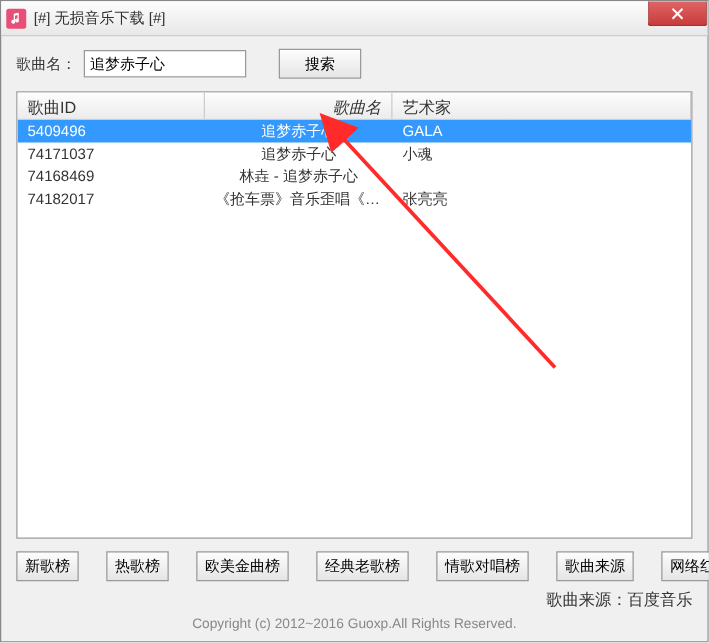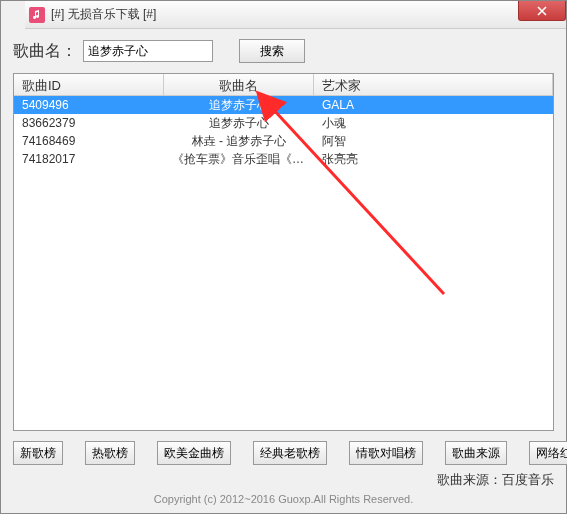--- a/index.html
+++ b/index.html
@@ -1,33 +1,33 @@
 <!DOCTYPE html>
 <html><head>
 <meta charset="utf-8">
 <style>
 * { margin: 0; padding: 0; box-sizing: border-box; font-family: "Microsoft YaHei", SimSun, Arial, sans-serif; }
 body { background: #fff; }
 .window { width: 567px; height: 514px; border: 1px solid #888; background: #f0f0f0; position: relative; }
-.titlebar { height: 28px; background: linear-gradient(#fdfdfd, #e8e8e8); border-bottom: 1px solid #ccc; display: flex; align-items: center; padding: 0 4px; position: relative; margin-left: 24px; }
+.titlebar { height: 28px; background: linear-gradient(#fdfdfd, #e8e8e8); border-bottom: 1px solid #ccc; display: flex; align-items: center; padding: 0 4px; position: relative; }
 .titlebar .icon { width: 16px; height: 16px; background: #e94e77; border-radius: 2px; display: inline-flex; align-items: center; justify-content: center; margin-right: 6px; }
 .titlebar .icon svg { width: 10px; height: 10px; }
 .titlebar .title { font-size: 12px; color: #333; }
 .close-btn { position: absolute; right: 0; top: 0; width: 48px; height: 20px; background: linear-gradient(#e06565, #c83c3c); border: 1px solid #a03030; border-top: none; border-radius: 0 0 3px 3px; display: flex; align-items: center; justify-content: center; cursor: pointer; }
 .close-btn svg { width: 10px; height: 10px; }
 .content { padding: 10px 12px 8px; height: calc(100% - 28px); display: flex; flex-direction: column; }
 .search-row { display: flex; align-items: center; gap: 6px; margin-bottom: 10px; }
-.search-row label { font-size: 16px; color: #333; }
+.search-row label { font-size: 12px; color: #333; }
 .search-row input[type=text] { width: 130px; height: 22px; border: 1px solid #999; padding: 0 4px; font-size: 12px; background: #fff; }
 .btn { height: 24px; padding: 0 20px; font-size: 12px; background: linear-gradient(#fdfdfd, #e5e5e5); border: 1px solid #999; cursor: pointer; }
 .table-wrap { flex: 1; border: 1px solid #999; background: #fff; display: flex; flex-direction: column; overflow: hidden; position: relative; }
 .thead { display: flex; height: 22px; background: linear-gradient(#fdfdfd, #ececec); border-bottom: 1px solid #ccc; font-size: 13px; color: #333; }
 .thead .th { padding: 3px 8px; border-right: 1px solid #ccc; }
 .th.c0 { width: 150px; }
-.th.c1 { width: 150px; text-align: center; }
+.th.c1 { width: 150px; text-align: right; font-style: italic; }
 .th.c2 { flex: 1; }
 .tbody { flex: 1; overflow: auto; position: relative; }
 .tr { display: flex; height: 18px; font-size: 12px; color: #333; align-items: center; }
 .tr.selected { background: #3399ff; color: #fff; }
 .td { padding: 0 8px; white-space: nowrap; overflow: hidden; text-overflow: ellipsis; }
 .td.c0 { width: 150px; }
 .td.c1 { width: 150px; text-align: center; }
 .td.c2 { flex: 1; }
 .arrow-overlay { position: absolute; top: 0; left: 0; pointer-events: none; }
 .bottom-btns { display: flex; gap: 22px; margin-top: 10px; }
@@ -66,28 +66,27 @@
         <div class="th c1">歌曲名</div>
         <div class="th c2">艺术家</div>
       </div>
       <div class="tbody" id="tbody">
           <div class="tr selected">
             <div class="td c0">5409496</div>
             <div class="td c1">追梦赤子心</div>
             <div class="td c2">GALA</div>
           </div>
           <div class="tr">
-            <div class="td c0">83662379</div>
+            <div class="td c0">74171037</div>
             <div class="td c1">追梦赤子心</div>
             <div class="td c2">小魂</div>
           </div>
           <div class="tr">
             <div class="td c0">74168469</div>
             <div class="td c1">林垚 - 追梦赤子心</div>
-            <div class="td c2">阿智</div>
           </div>
           <div class="tr">
             <div class="td c0">74182017</div>
             <div class="td c1">《抢车票》音乐歪唱《追梦赤子...</div>
             <div class="td c2">张亮亮</div>
           </div>
         </div>
 
       <svg class="arrow-overlay" width="540" height="380">
         <defs>

